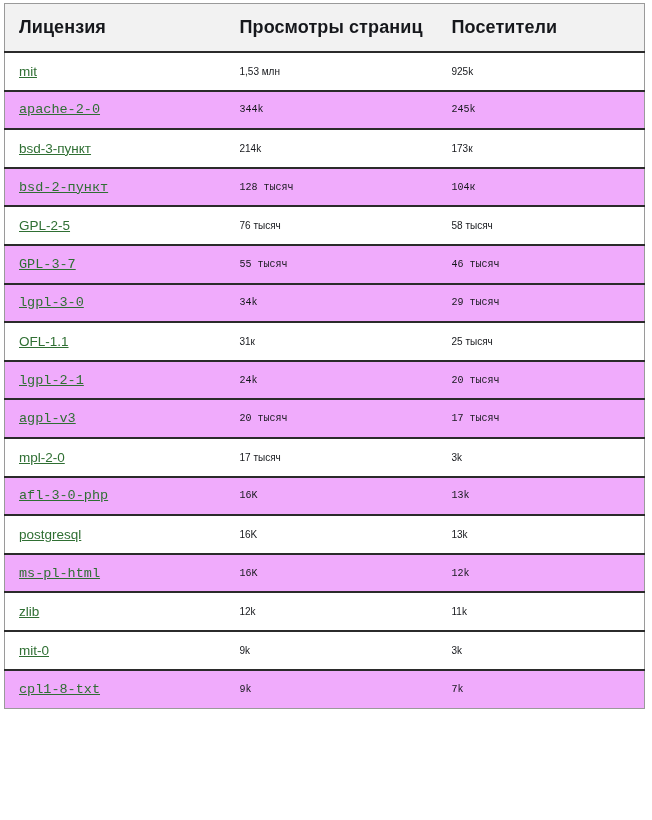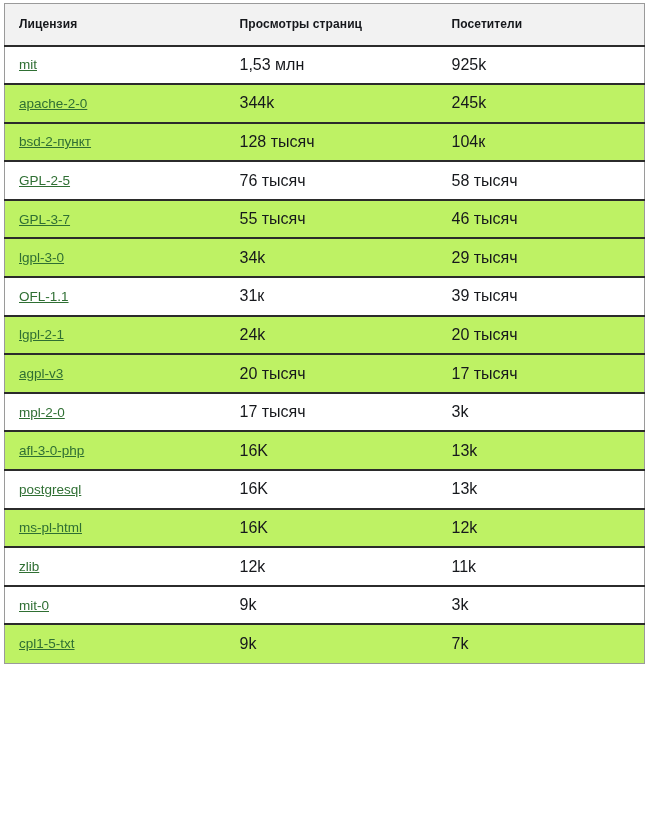--- a/index.html
+++ b/index.html
@@ -32,36 +32,37 @@
   table.stats col.c-license  { width: 221px; }
   table.stats col.c-views    { width: 212px; }
   table.stats col.c-visitors { width: auto;  }
 
   thead tr.head-row {
     background: #f2f2f2;
   }
   thead th {
     text-align: left;
     font-weight: bold;
-    font-size: 12px;
+    font-size: 18px;
     color: #16181c;
     padding: 13px 8px 13px 14px;
     border-bottom: 2px solid #2b2b2b;
     height: 42px;
     box-sizing: border-box;
     vertical-align: middle;
     white-space: nowrap;
     letter-spacing: 0.1px;
   }
   tbody tr {
     height: 38.6px;
     margin-left: 20px;
   }
   tbody tr.even {
-    background: #bef264;
+    background: #f0abfc;
+    font-family: Liberation Mono, monospace;
   }
   tbody tr.odd {
     background: #ffffff;
   }
   tbody td {
     border-bottom: 2px solid #2b2b2b;
     padding: 0 8px 0 14px;
     font-size: 13.5px;
     color: #16181c;
     vertical-align: middle;
@@ -72,21 +73,21 @@
     border-bottom: none;
   }
   td.license a.license-link {
     color: #2f6f33;
     text-decoration: underline;
     text-underline-offset: 1px;
     font-size: 13.5px;
     cursor: pointer;
   }
   td.num {
-    font-size: 16px;
+    font-size: 10px;
     color: #16181c;
   }
 </style>
 </head>
 <body>
 
 <div class="page">
   <table class="stats">
     <colgroup>
       <col class="c-license">
@@ -104,20 +105,25 @@
         <tr class="odd">
           <td class="license"><a class="license-link">mit</a></td>
           <td class="num">1,53 млн</td>
           <td class="num">925k</td>
         </tr>
         <tr class="even">
           <td class="license"><a class="license-link">apache-2-0</a></td>
           <td class="num">344k</td>
           <td class="num">245k</td>
         </tr>
+        <tr class="odd">
+          <td class="license"><a class="license-link">bsd-3-пункт</a></td>
+          <td class="num">214k</td>
+          <td class="num">173к</td>
+        </tr>
         <tr class="even">
           <td class="license"><a class="license-link">bsd-2-пункт</a></td>
           <td class="num">128 тысяч</td>
           <td class="num">104к</td>
         </tr>
         <tr class="odd">
           <td class="license"><a class="license-link">GPL-2-5</a></td>
           <td class="num">76 тысяч</td>
           <td class="num">58 тысяч</td>
         </tr>
@@ -127,21 +133,21 @@
           <td class="num">46 тысяч</td>
         </tr>
         <tr class="even">
           <td class="license"><a class="license-link">lgpl-3-0</a></td>
           <td class="num">34k</td>
           <td class="num">29 тысяч</td>
         </tr>
         <tr class="odd">
           <td class="license"><a class="license-link">OFL-1.1</a></td>
           <td class="num">31к</td>
-          <td class="num">39 тысяч</td>
+          <td class="num">25 тысяч</td>
         </tr>
         <tr class="even">
           <td class="license"><a class="license-link">lgpl-2-1</a></td>
           <td class="num">24k</td>
           <td class="num">20 тысяч</td>
         </tr>
         <tr class="even">
           <td class="license"><a class="license-link">agpl-v3</a></td>
           <td class="num">20 тысяч</td>
           <td class="num">17 тысяч</td>
@@ -170,19 +176,19 @@
           <td class="license"><a class="license-link">zlib</a></td>
           <td class="num">12k</td>
           <td class="num">11k</td>
         </tr>
         <tr class="odd">
           <td class="license"><a class="license-link">mit-0</a></td>
           <td class="num">9k</td>
           <td class="num">3k</td>
         </tr>
         <tr class="even">
-          <td class="license"><a class="license-link">cpl1-5-txt</a></td>
+          <td class="license"><a class="license-link">cpl1-8-txt</a></td>
           <td class="num">9k</td>
           <td class="num">7k</td>
         </tr>
       </tbody>
   </table>
 </div>
 
 </body></html>

